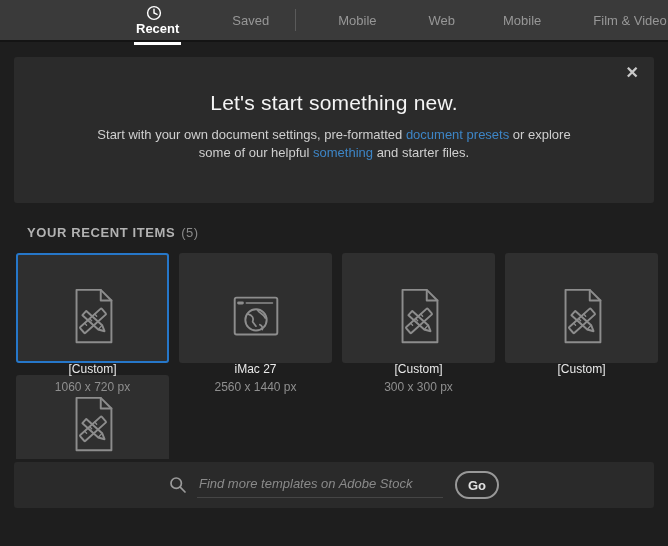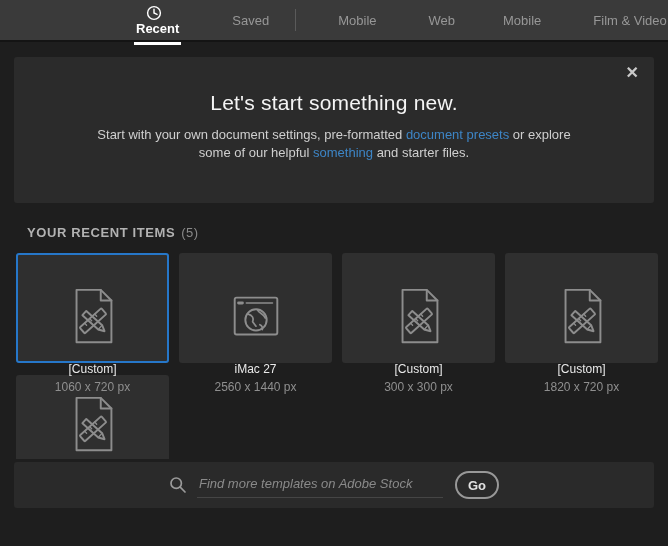--- a/index.html
+++ b/index.html
@@ -262,21 +262,20 @@
         <use href="#sym-doc"></use>
       </svg>
     <div class="card-name">[Custom]</div>
     <div class="card-size">300 x 300 px</div>
   </div>
   <div class="card">
     <svg class="thumb icon-stroke">
         <use href="#sym-doc"></use>
       </svg>
     <div class="card-name">[Custom]</div>
-    <div class="card-size">1820 x 720 px</div>
   </div>
 </div>
 
 <div class="cards-row2">
   <div class="card clipped">
     <svg class="thumb icon-stroke">
         <use href="#sym-doc"></use>
       </svg>
   </div>
 </div>

